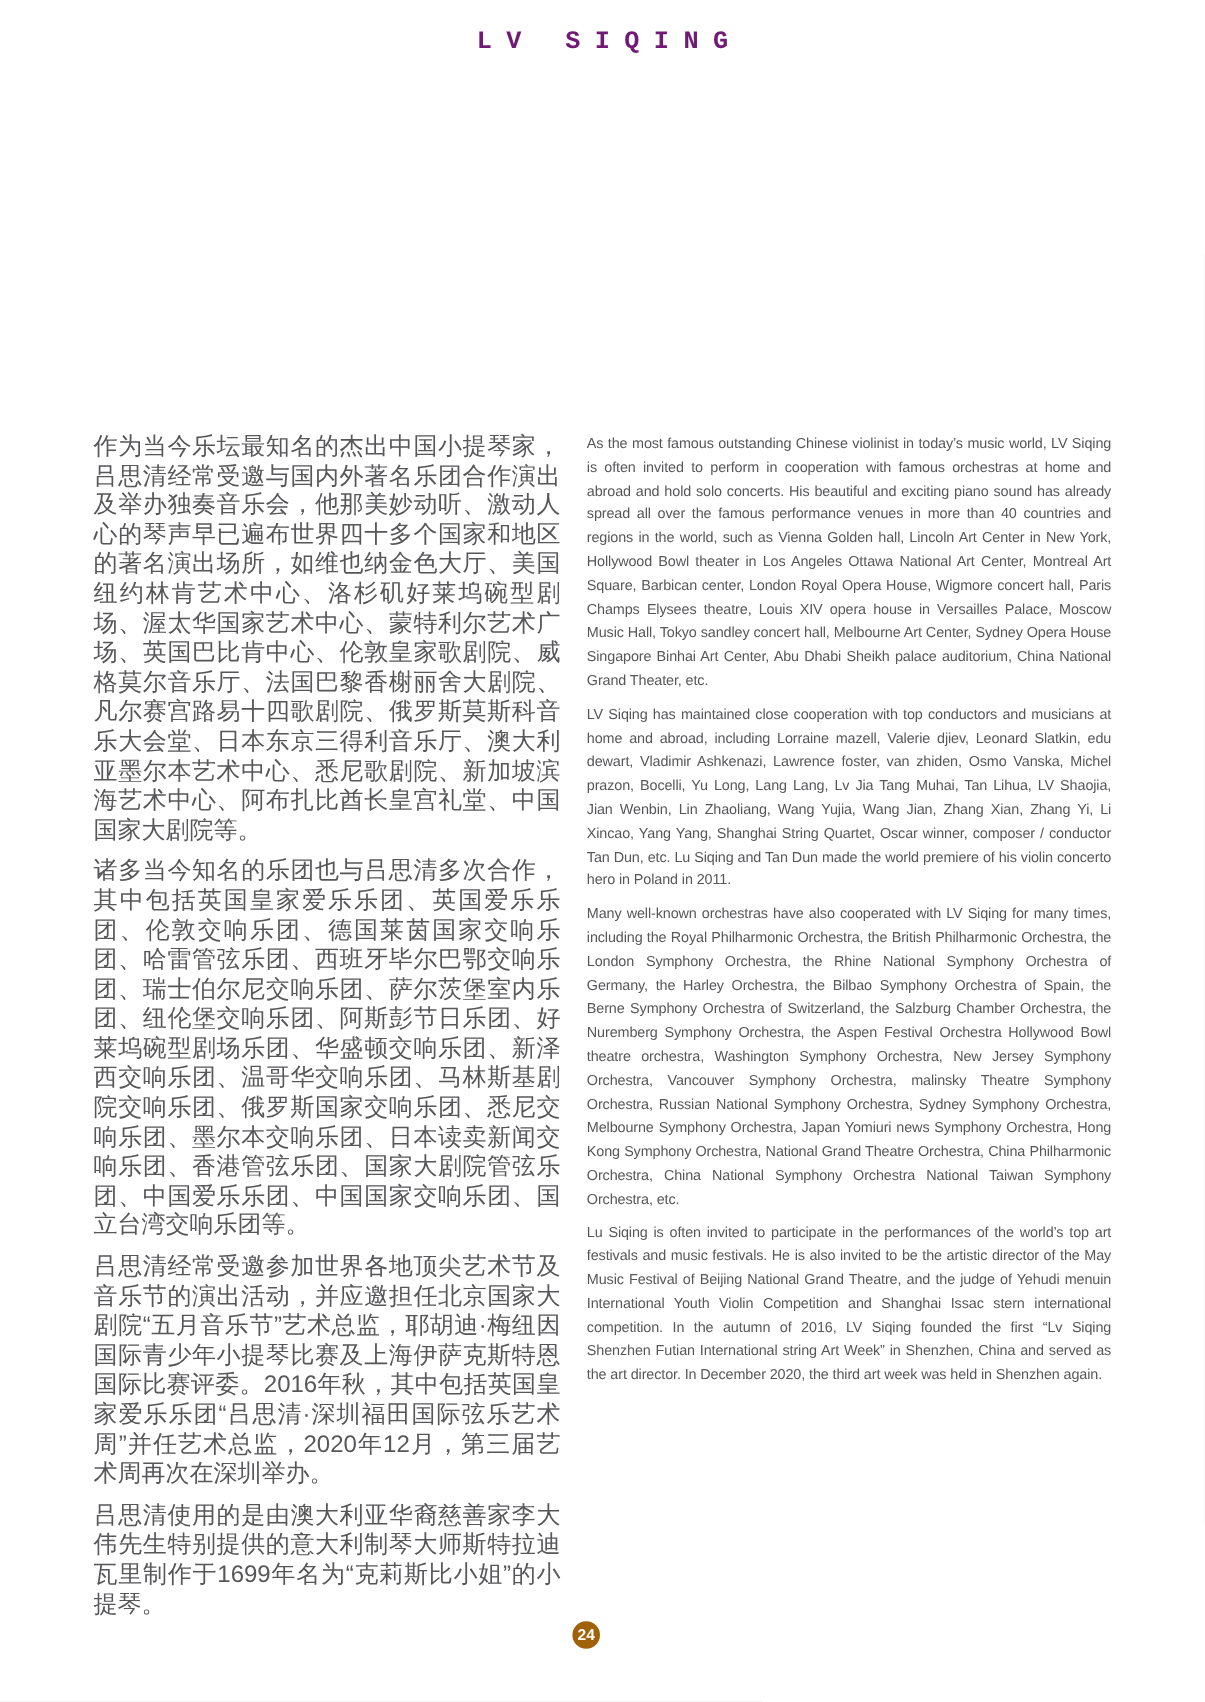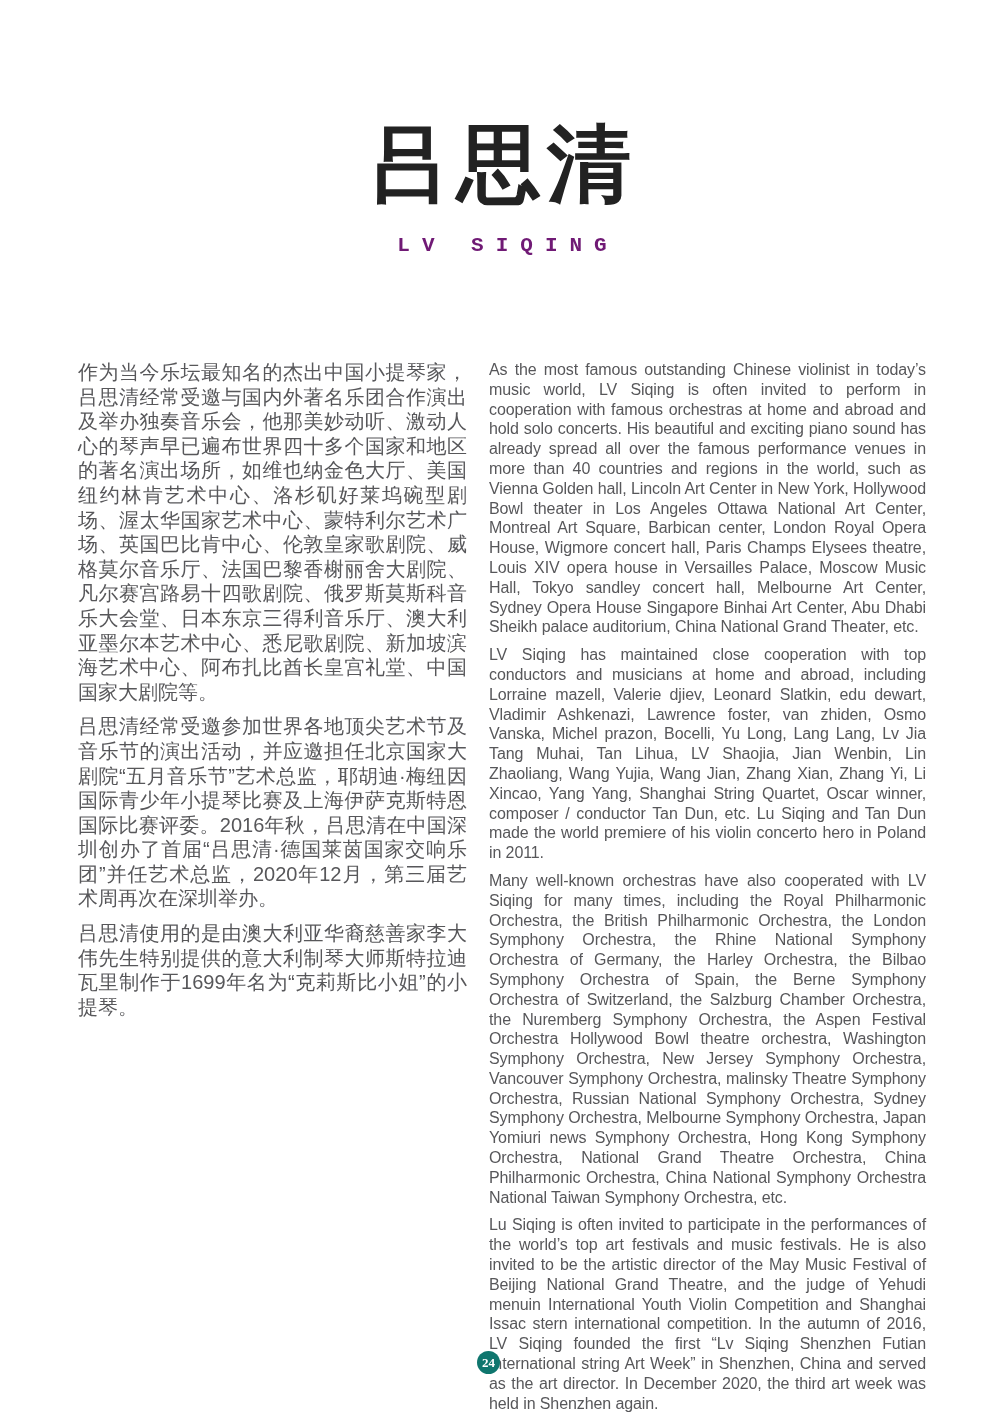--- a/index.html
+++ b/index.html
@@ -53,55 +53,54 @@
   .col-cn p{
     margin:0 0 10px 0;
     font-size:20px;
     line-height:24.6px;
     text-align:justify;
     text-justify:inter-ideograph;
     letter-spacing:0px;
   }
   .col-en p{
     margin:0 0 8px 0;
-    font-size:16px;
+    font-size:12px;
     line-height:19.8px;
     text-align:justify;
     letter-spacing:-0.1px;
   }
   .col-cn p:last-child,.col-en p:last-child{margin-bottom:0;}
   
   .page-badge{
     position:absolute;
     left:477px;top:1351px;
     width:23px;height:23px;
     border-radius:50%;
-    background:#0f766e;
+    background:#a16207;
     color:#ffffff;
     font-size:13px;
     font-weight:bold;
     display:flex;align-items:center;justify-content:center;
     line-height:1;
-    font-family:Liberation Serif, serif;
   }
 </style>
 </head>
 <body>
 
 <div class="page">
 
   <div class="header">
-    <h1 class="title-cn">吕思清</h1>
     <div class="title-en">LV SIQING</div>
   </div>
 
   <div class="columns">
     <section class="col-cn">
       <p>作为当今乐坛最知名的杰出中国小提琴家，吕思清经常受邀与国内外著名乐团合作演出及举办独奏音乐会，他那美妙动听、激动人心的琴声早已遍布世界四十多个国家和地区的著名演出场所，如维也纳金色大厅、美国纽约林肯艺术中心、洛杉矶好莱坞碗型剧场、渥太华国家艺术中心、蒙特利尔艺术广场、英国巴比肯中心、伦敦皇家歌剧院、威格莫尔音乐厅、法国巴黎香榭丽舍大剧院、凡尔赛宫路易十四歌剧院、俄罗斯莫斯科音乐大会堂、日本东京三得利音乐厅、澳大利亚墨尔本艺术中心、悉尼歌剧院、新加坡滨海艺术中心、阿布扎比酋长皇宫礼堂、中国国家大剧院等。</p>
-      <p>吕思清经常受邀参加世界各地顶尖艺术节及音乐节的演出活动，并应邀担任北京国家大剧院“五月音乐节”艺术总监，耶胡迪·梅纽因国际青少年小提琴比赛及上海伊萨克斯特恩国际比赛评委。2016年秋，吕思清在中国深圳创办了首届“吕思清·德国莱茵国家交响乐团”并任艺术总监，2020年12月，第三届艺术周再次在深圳举办。</p>
+      <p>诸多当今知名的乐团也与吕思清多次合作，其中包括英国皇家爱乐乐团、英国爱乐乐团、伦敦交响乐团、德国莱茵国家交响乐团、哈雷管弦乐团、西班牙毕尔巴鄂交响乐团、瑞士伯尔尼交响乐团、萨尔茨堡室内乐团、纽伦堡交响乐团、阿斯彭节日乐团、好莱坞碗型剧场乐团、华盛顿交响乐团、新泽西交响乐团、温哥华交响乐团、马林斯基剧院交响乐团、俄罗斯国家交响乐团、悉尼交响乐团、墨尔本交响乐团、日本读卖新闻交响乐团、香港管弦乐团、国家大剧院管弦乐团、中国爱乐乐团、中国国家交响乐团、国立台湾交响乐团等。</p>
+      <p>吕思清经常受邀参加世界各地顶尖艺术节及音乐节的演出活动，并应邀担任北京国家大剧院“五月音乐节”艺术总监，耶胡迪·梅纽因国际青少年小提琴比赛及上海伊萨克斯特恩国际比赛评委。2016年秋，其中包括英国皇家爱乐乐团“吕思清·深圳福田国际弦乐艺术周”并任艺术总监，2020年12月，第三届艺术周再次在深圳举办。</p>
       <p>吕思清使用的是由澳大利亚华裔慈善家李大伟先生特别提供的意大利制琴大师斯特拉迪瓦里制作于1699年名为“克莉斯比小姐”的小提琴。</p>
     </section>
 
     <section class="col-en">
       <p>As the most famous outstanding Chinese violinist in today’s music world, LV Siqing is often invited to perform in cooperation with famous orchestras at home and abroad and hold solo concerts. His beautiful and exciting piano sound has already spread all over the famous performance venues in more than 40 countries and regions in the world, such as Vienna Golden hall, Lincoln Art Center in New York, Hollywood Bowl theater in Los Angeles Ottawa National Art Center, Montreal Art Square, Barbican center, London Royal Opera House, Wigmore concert hall, Paris Champs Elysees theatre, Louis XIV opera house in Versailles Palace, Moscow Music Hall, Tokyo sandley concert hall, Melbourne Art Center, Sydney Opera House Singapore Binhai Art Center, Abu Dhabi Sheikh palace auditorium, China National Grand Theater, etc.</p>
       <p>LV Siqing has maintained close cooperation with top conductors and musicians at home and abroad, including Lorraine mazell, Valerie djiev, Leonard Slatkin, edu dewart, Vladimir Ashkenazi, Lawrence foster, van zhiden, Osmo Vanska, Michel prazon, Bocelli, Yu Long, Lang Lang, Lv Jia Tang Muhai, Tan Lihua, LV Shaojia, Jian Wenbin, Lin Zhaoliang, Wang Yujia, Wang Jian, Zhang Xian, Zhang Yi, Li Xincao, Yang Yang, Shanghai String Quartet, Oscar winner, composer / conductor Tan Dun, etc. Lu Siqing and Tan Dun made the world premiere of his violin concerto hero in Poland in 2011.</p>
       <p>Many well-known orchestras have also cooperated with LV Siqing for many times, including the Royal Philharmonic Orchestra, the British Philharmonic Orchestra, the London Symphony Orchestra, the Rhine National Symphony Orchestra of Germany, the Harley Orchestra, the Bilbao Symphony Orchestra of Spain, the Berne Symphony Orchestra of Switzerland, the Salzburg Chamber Orchestra, the Nuremberg Symphony Orchestra, the Aspen Festival Orchestra Hollywood Bowl theatre orchestra, Washington Symphony Orchestra, New Jersey Symphony Orchestra, Vancouver Symphony Orchestra, malinsky Theatre Symphony Orchestra, Russian National Symphony Orchestra, Sydney Symphony Orchestra, Melbourne Symphony Orchestra, Japan Yomiuri news Symphony Orchestra, Hong Kong Symphony Orchestra, National Grand Theatre Orchestra, China Philharmonic Orchestra, China National Symphony Orchestra National Taiwan Symphony Orchestra, etc.</p>
       <p>Lu Siqing is often invited to participate in the performances of the world’s top art festivals and music festivals. He is also invited to be the artistic director of the May Music Festival of Beijing National Grand Theatre, and the judge of Yehudi menuin International Youth Violin Competition and Shanghai Issac stern international competition. In the autumn of 2016, LV Siqing founded the first “Lv Siqing Shenzhen Futian International string Art Week” in Shenzhen, China and served as the art director. In December 2020, the third art week was held in Shenzhen again.</p>
 
     </section>

